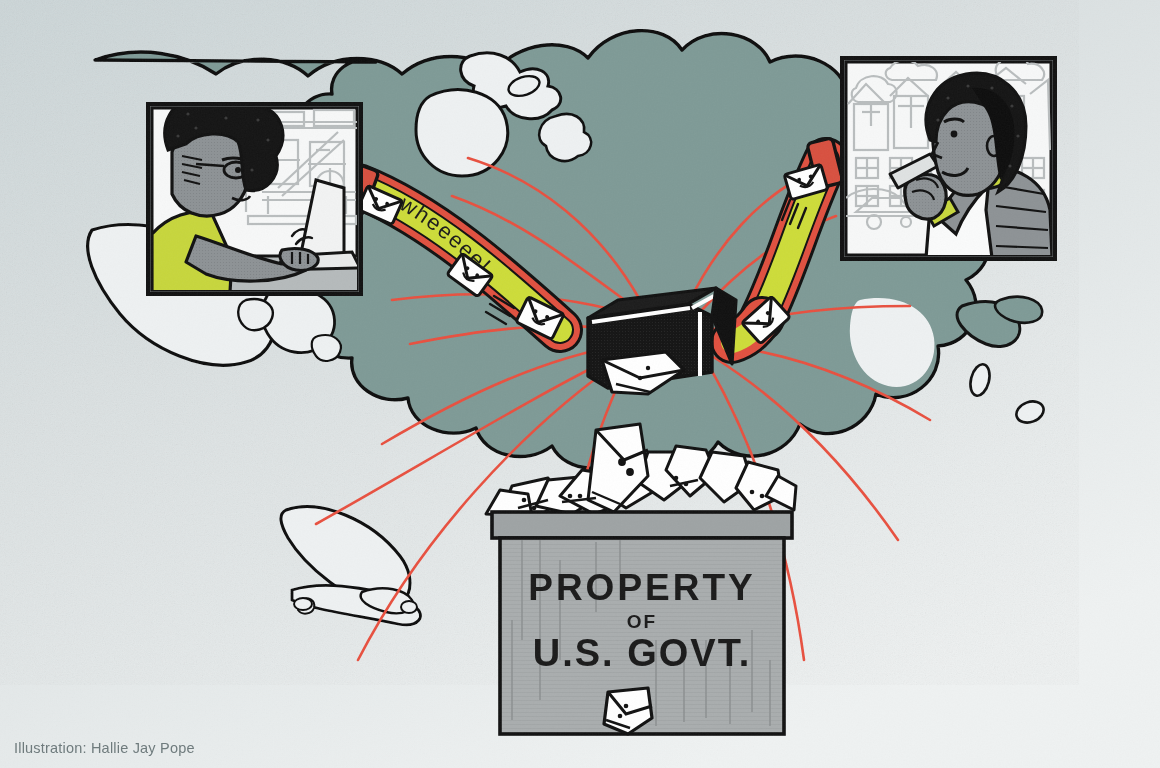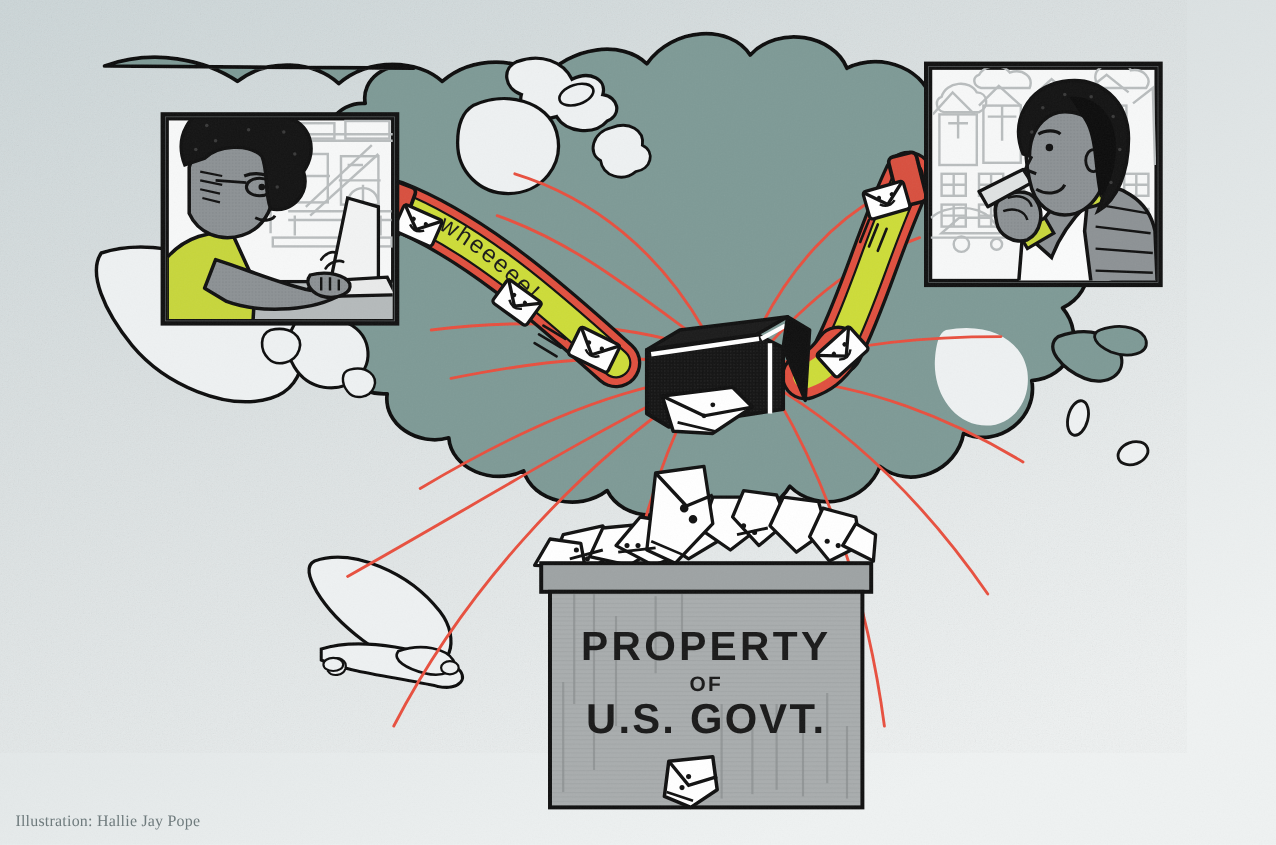--- a/index.html
+++ b/index.html
@@ -4,21 +4,21 @@
 <style>
   html,body{margin:0;padding:0;background:#fff;}
   body{font-family:"Liberation Sans",sans-serif;}
   #stage{
     position:relative;width:1160px;height:768px;overflow:hidden;
     background:linear-gradient(155deg,#cfd8da 0%,#d9e0e1 35%,#e4e9ea 65%,#eef1f2 100%);
   }
   #stage svg.layer{position:absolute;left:0;top:0;width:1160px;height:768px;display:block;}
   .caption{
     position:absolute;left:14px;bottom:12px;
-    font-family:Liberation Serif, serif;
+    font-family:Liberation Sans, sans-serif;
     font-size:14.5px;letter-spacing:.2px;color:#6f7b7d;white-space:nowrap;
   }
 </style>
 </head>
 <body>
 
 <div id="stage">
 
   <svg class="layer" viewBox="0 0 1160 768">
     <defs>

